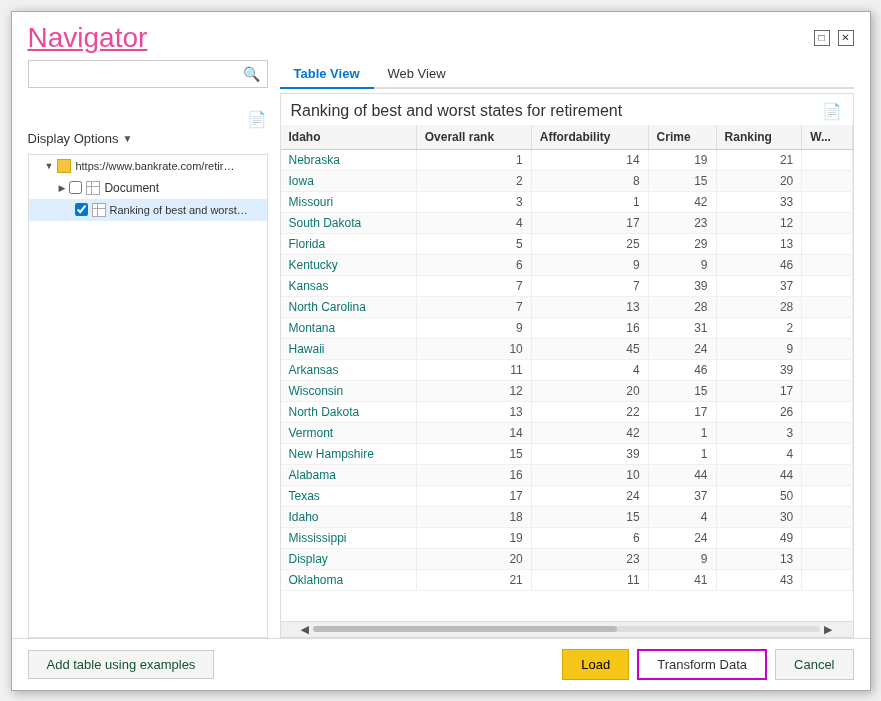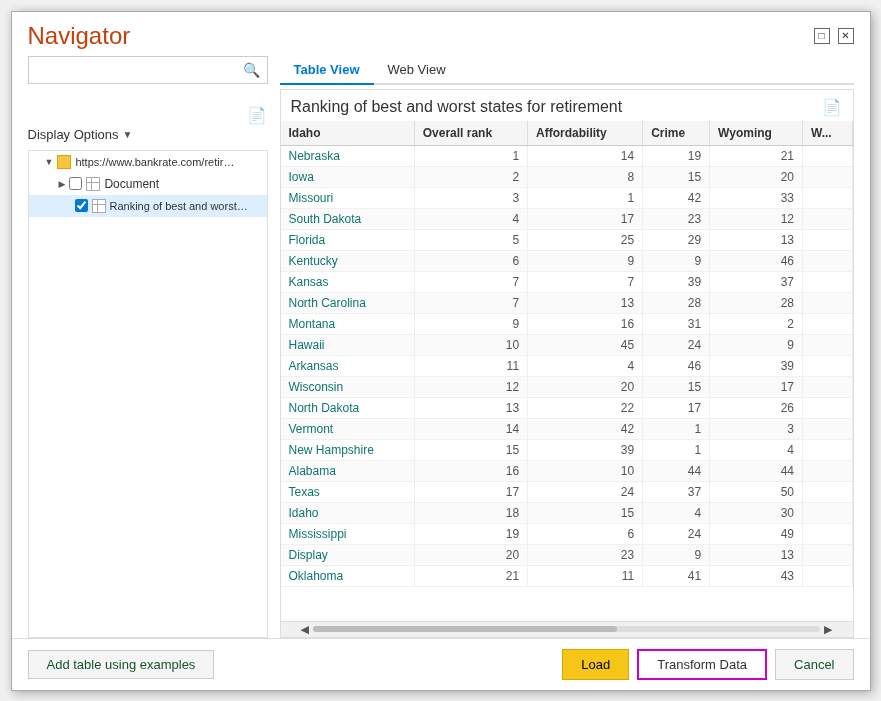--- a/index.html
+++ b/index.html
@@ -23,23 +23,24 @@
       flex-direction: column;
     }
     .title-bar {
       display: flex;
       align-items: center;
       justify-content: space-between;
       padding: 10px 16px 6px 16px;
       border-bottom: none;
     }
     .title-bar-left {
-      font-size: 24px;
+      font-size: 28px;
       font-weight: 300;
-      color: #c2410c;
+      color: #ec4899;
+      text-decoration: underline;
     }
     .title-bar-controls {
       display: flex;
       gap: 8px;
       align-items: center;
     }
     .title-btn {
       width: 16px;
       height: 16px;
       background: none;
@@ -406,21 +407,21 @@
           <button class="table-icon-btn">📄</button>
         </div>
         <div class="data-table-wrapper">
           <table class="data-table">
             <thead>
               <tr>
                 <th>Idaho</th>
                 <th>Overall rank</th>
                 <th>Affordability</th>
                 <th>Crime</th>
-                <th>Wyoming</th>
+                <th>Ranking</th>
                 <th>W...</th>
               </tr>
             </thead>
             <tbody id="table-body">
             <tr>
       <td>Nebraska</td>
       <td>1</td>
       <td>14</td>
       <td>19</td>
       <td>21</td>

